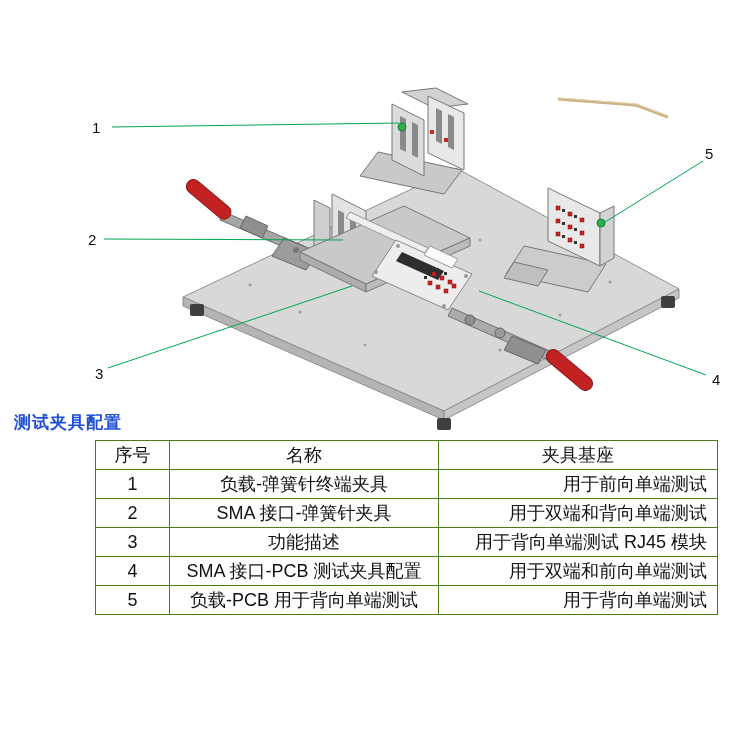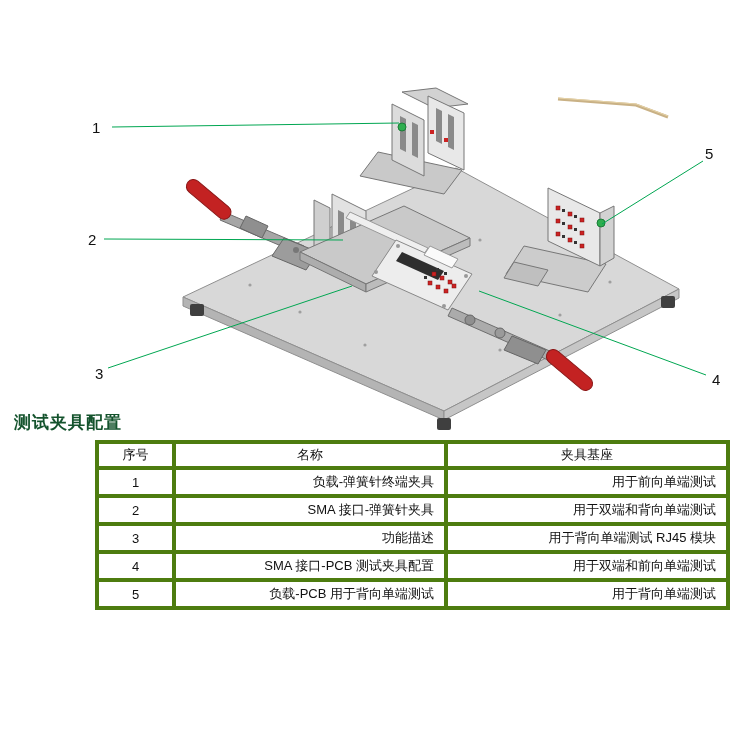--- a/index.html
+++ b/index.html
@@ -1,28 +1,28 @@
 <!DOCTYPE html>
 <html><head>
 <meta charset="utf-8">
 <style>
   html,body{margin:0;padding:0;background:#ffffff;}
   body{width:750px;height:750px;position:relative;overflow:hidden;
        font-family:"Liberation Sans","DejaVu Sans",sans-serif;color:#111;}
   .figure{position:absolute;left:0;top:0;width:750px;height:436px;}
   .figure svg{display:block;}
   .section-title{position:absolute;left:14px;top:411px;margin:0;
-       font-size:17px;font-weight:bold;color:#14532d;letter-spacing:1px;}
+       font-size:17px;font-weight:bold;color:#1d4ed8;letter-spacing:1px;}
   .cfg-table{position:absolute;left:95px;top:440px;border-collapse:collapse;table-layout:fixed;}
-  .cfg-table th,.cfg-table td{border:4px solid #4d7c0f;font-size:13px;font-weight:normal;
+  .cfg-table th,.cfg-table td{border:1px solid #4d7c0f;font-size:18px;font-weight:normal;
        padding:2px 10px;overflow:hidden;white-space:nowrap;color:#111;}
   .cfg-table th{text-align:center;height:17px;padding:2px 4px;}
   .cfg-table td{height:20px;}
   .col-idx{width:53px;text-align:center;padding:2px 2px;}
-  .col-name{width:248px;text-align:right;}
+  .col-name{width:248px;text-align:center;}
   .col-desc{width:258px;text-align:right;}
   text.callout-num{font-size:15px;fill:#111;font-family:"Liberation Sans","DejaVu Sans",sans-serif;}
 </style>
 </head>
 <body>
 
 <div class="figure">
 <svg width="750" height="436" viewBox="0 0 750 436">
 
   <g>

